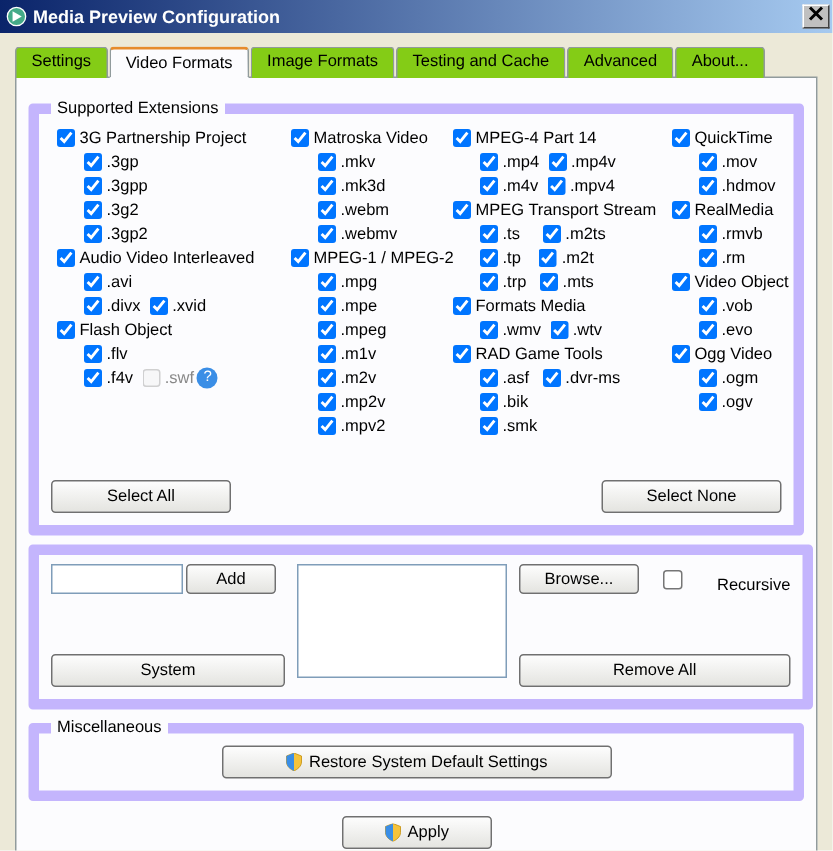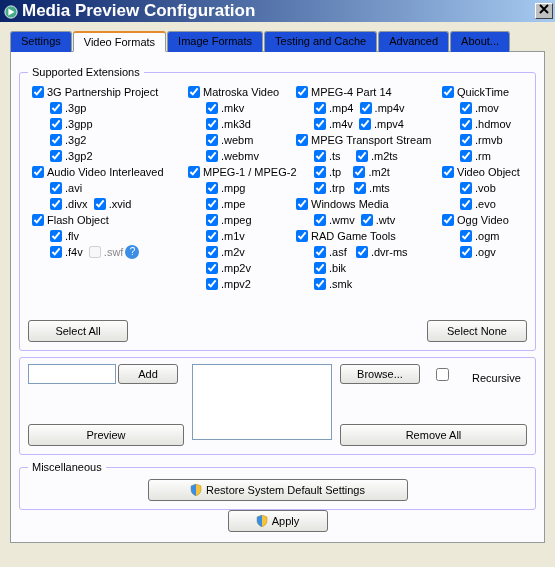--- a/index.html
+++ b/index.html
@@ -14,21 +14,21 @@
     overflow: hidden;
   }
   .titlebar {
     background: linear-gradient(to right, #0a246a, #a6caf0);
     color: #fff;
     height: 22px;
     display: flex;
     align-items: center;
     padding: 0 2px 0 4px;
     font-weight: bold;
-    font-size: 17px;
+    font-size: 12px;
     justify-content: space-between;
   }
   .titlebar-left { display:flex; align-items:center; gap:4px;}
   .title-icon {
     width:14px;height:14px;
     display:inline-block;
   }
   .close-btn {
     width:18px;height:16px;
     background:#c0c0c0;
@@ -48,42 +48,42 @@
   .tabs {
     display:flex;
     border-bottom:1px solid #919b9c;
     margin-bottom:0;
   }
   .tab {
     padding:3px 10px;
     border:1px solid #919b9c;
     border-bottom:none;
     border-radius:3px 3px 0 0;
-    background:#1d4ed8;
+    background:#84cc16;
     margin-right:1px;
     position:relative;
     top:1px;
     cursor:pointer;
     font-size:11px;
   }
   .tab.active {
     background:#fcfcfe;
     border-top:2px solid #e68b2c;
     top:1px;
     z-index:2;
     border-bottom:1px solid #fcfcfe;
   }
   .tab-panel {
     border:1px solid #919b9c;
     border-top:none;
     background:#fcfcfe;
     padding:8px 8px 10px 8px;
   }
   fieldset.group {
-    border:1px solid #c4b5fd;
+    border:7px solid #c4b5fd;
     border-radius:3px;
     padding:6px 8px 8px 8px;
     margin:6px 0 0 0;
   }
   fieldset.group > legend {
     padding:0 4px;
     font-size:11px;
   }
   .ext-grid {
     position:relative;
@@ -109,21 +109,21 @@
   .btn {
     border:1px solid #707070;
     background:linear-gradient(#fdfdfd,#e4e4e0);
     border-radius:3px;
     font-size:11px;
     padding:2px 0;
     cursor:pointer;
     display:inline-flex;align-items:center;justify-content:center;gap:4px;
   }
   .select-btns{display:flex;justify-content:space-between;margin-top:4px;}
-  .select-btns .btn{width:100px;height:22px;}
+  .select-btns .btn{width:120px;height:22px;}
   .ude-row{display:flex;align-items:flex-start;gap:8px;}
   .txt {
     border:1px solid #7f9db9;
     background:#fff;
     height:20px;
     font-size:11px;
     padding:0 3px;
   }
   .listbox{
     border:1px solid #7f9db9;background:#fff;width:140px;height:76px;
@@ -276,21 +276,21 @@
           <div class="row ind"><input type="checkbox" checked="" style=""><span>.m4v</span>&nbsp;&nbsp;<input type="checkbox" checked="" style=""><span>.mpv4</span></div>
           <div class="row">
               <input type="checkbox" checked="" style="">
               <span>MPEG Transport Stream</span>
             </div>
           <div class="row ind"><input type="checkbox" checked="" style=""><span>.ts</span>&nbsp;&nbsp;&nbsp;&nbsp;&nbsp;<input type="checkbox" checked="" style=""><span>.m2ts</span></div>
           <div class="row ind"><input type="checkbox" checked="" style=""><span>.tp</span>&nbsp;&nbsp;&nbsp;&nbsp;<input type="checkbox" checked="" style=""><span>.m2t</span></div>
           <div class="row ind"><input type="checkbox" checked="" style=""><span>.trp</span>&nbsp;&nbsp;&nbsp;<input type="checkbox" checked="" style=""><span>.mts</span></div>
           <div class="row">
               <input type="checkbox" checked="" style="">
-              <span>Windows Media</span>
+              <span>Formats Media</span>
             </div>
           <div class="row ind"><input type="checkbox" checked="" style=""><span>.wmv</span>&nbsp;&nbsp;<input type="checkbox" checked="" style=""><span>.wtv</span></div>
           <div class="row">
               <input type="checkbox" checked="" style="">
               <span>RAD Game Tools</span>
             </div>
           <div class="row ind"><input type="checkbox" checked="" style=""><span>.asf</span>&nbsp;&nbsp;&nbsp;<input type="checkbox" checked="" style=""><span>.dvr-ms</span></div>
           <div class="row ind">
               <input type="checkbox" checked="" style="">
               <span>.bik</span>
@@ -306,20 +306,24 @@
               <input type="checkbox" checked="" style="">
               <span>QuickTime</span>
             </div>
           <div class="row ind">
               <input type="checkbox" checked="" style="">
               <span>.mov</span>
             </div>
           <div class="row ind">
               <input type="checkbox" checked="" style="">
               <span>.hdmov</span>
+            </div>
+          <div class="row">
+              <input type="checkbox" checked="" style="">
+              <span>RealMedia</span>
             </div>
           <div class="row ind">
               <input type="checkbox" checked="" style="">
               <span>.rmvb</span>
             </div>
           <div class="row ind">
               <input type="checkbox" checked="" style="">
               <span>.rm</span>
             </div>
           <div class="row">
@@ -356,21 +360,21 @@
     </fieldset>
 
     <fieldset class="group">
       <div class="ude-row">
         <div style="display:flex;flex-direction:column;gap:6px;">
           <div style="display:flex;gap:2px;">
             <input type="text" class="txt" style="width: 88px;">
             <button class="btn" style="width:60px;height:20px">Add</button>
           </div>
           <div style="flex:1"></div>
-          <button class="btn" style="width:156px;height:22px;margin-top:28px">Preview</button>
+          <button class="btn" style="width:156px;height:22px;margin-top:28px">System</button>
         </div>
         <div class="listbox"></div>
         <div class="ude-right">
           <div class="ude-row-top">
             <button class="btn" style="width:80px;height:20px">Browse...</button>
             <label style="display:flex;align-items:flex-end;gap:20px;margin-left:6px">
               <input type="checkbox" style="">
               <span>Recursive</span>
             </label>
           </div>
@@ -388,21 +392,21 @@
             <svg viewBox="0 0 12 12">
                 <path d="M6 0 L11 2 L11 6 C11 9 8 11 6 12 C4 11 1 9 1 6 L1 2 Z" fill="#f5c33b" stroke="#c08a00" stroke-width="0.5"></path>
                 <path d="M6 0 L6 12 C4 11 1 9 1 6 L1 2 Z" fill="#3a8ee6"></path>
               </svg>
           </span>
           <span>Restore System Default Settings</span>
         </button>
       </div>
     </fieldset>
 
-    <div style="text-align:center;">
+    <div style="text-align:center;margin-top:10px">
       <button class="btn" style="width:100px;height:22px">
         <span class="shield">
           <svg viewBox="0 0 12 12">
               <path d="M6 0 L11 2 L11 6 C11 9 8 11 6 12 C4 11 1 9 1 6 L1 2 Z" fill="#f5c33b" stroke="#c08a00" stroke-width="0.5"></path>
               <path d="M6 0 L6 12 C4 11 1 9 1 6 L1 2 Z" fill="#3a8ee6"></path>
             </svg>
         </span>
         <span>Apply</span>
       </button>
     </div>

